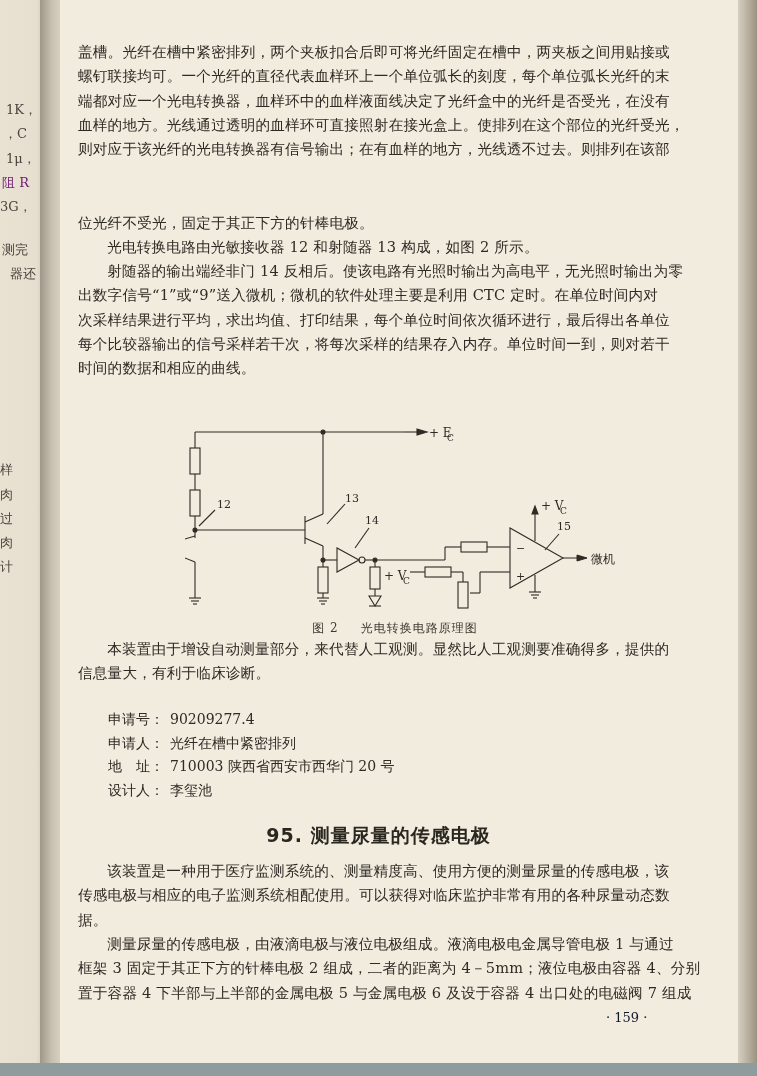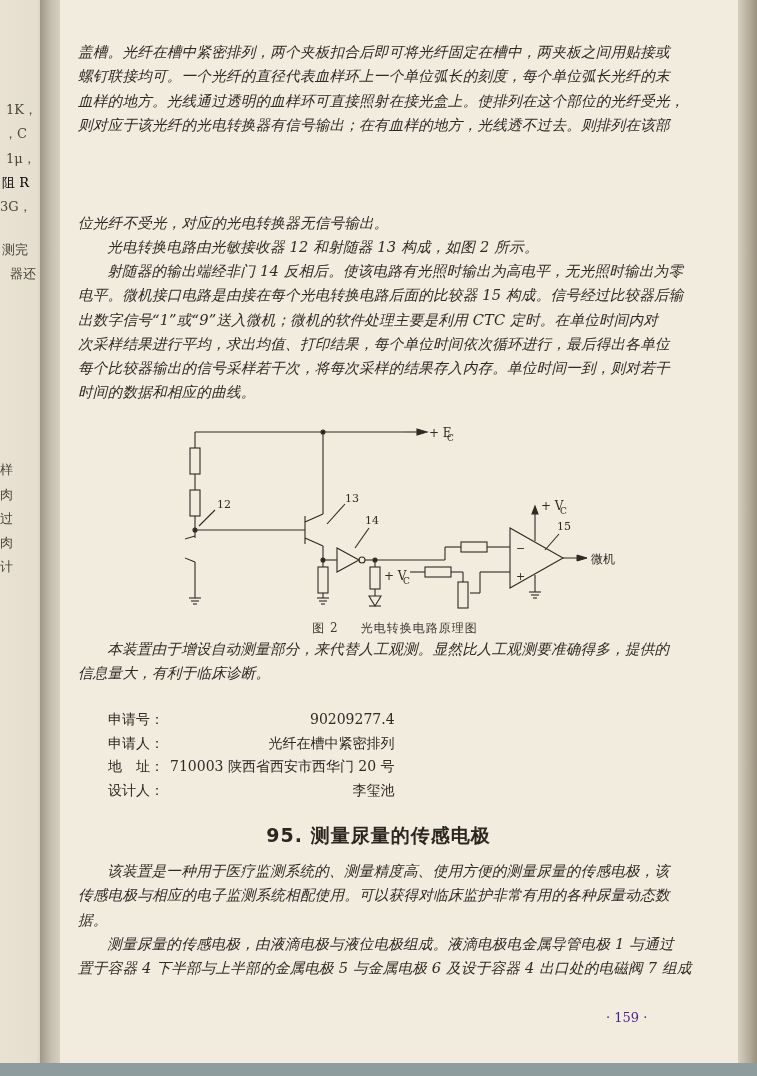--- a/index.html
+++ b/index.html
@@ -25,83 +25,83 @@
     position: absolute; left: 738px; top: 0; width: 19px; height: 1063px;
     background: linear-gradient(to right, #d6cfc0, #b4ab9a 60%, #9a917f);
   }
   .margin-text {
     position: absolute; font-size: 13px; color: #4a453d; white-space: nowrap;
   }
   .body-text {
     position: absolute; left: 78px; width: 636px;
     font-size: 14.6px; line-height: 24.3px; letter-spacing: 0.2px;
   }
-  .body-text p { margin: 0; text-align: justify; text-align-last: left; font-style: italic; }
+  .body-text p { margin: 0; text-align: justify; text-align-last: left; }
   .indent { text-indent: 2em; }
   .figure {
     position: absolute; left: 185px; top: 410px; width: 390px; height: 200px;
   }
   .fig-caption {
     position: absolute; left: 0; top: 620px; width: 757px; text-align: center;
     font-size: 12px; color: #3d3830; letter-spacing: 1px;
   }
   .fig-caption .num { margin-right: 22px; padding-left: 33px; }
   .meta-block {
     position: absolute; left: 108px; top: 708px; font-size: 14px; line-height: 23.5px;
   }
-  .meta-row { display: flex; justify-content: space-between; }
+  .meta-row { display: flex; }
   .meta-label { width: 62px; white-space: nowrap; }
   .section-title {
     position: absolute; left: 0; width: 757px; top: 823px; text-align: center;
     font-family: "DejaVu Sans", "Liberation Sans", sans-serif;
     font-size: 19px; font-weight: bold; letter-spacing: 1px; color: #2a2620;
   }
   .page-number {
-    position: absolute; left: 606px; top: 1010px; font-size: 13px; color: #4c1d95;
+    position: absolute; left: 606px; top: 1010px; font-size: 13px; color: #0f172a;
   }
   svg text { font-family: "DejaVu Serif", "Liberation Serif", serif; fill: #2e2a24; }
 </style>
 </head>
 <body>
 
 <div class="left-page"></div>
 <div class="gutter"></div>
 <div class="page"></div>
 <div class="right-edge"></div>
 
 <div>
   <span class="margin-text" style="left:6px;top:101px">1K，</span>
   <span class="margin-text" style="left:4px;top:125px">，C</span>
   <span class="margin-text" style="left:6px;top:150px">1μ，</span>
-  <span class="margin-text" style="left:2px;top:174px;color:#000000">阻 R</span>
+  <span class="margin-text" style="left:2px;top:174px;color:#701a75">阻 R</span>
   <span class="margin-text" style="left:0px;top:198px">3G，</span>
   <span class="margin-text" style="left:2px;top:241px">测完</span>
   <span class="margin-text" style="left:10px;top:265px">器还</span>
   <span class="margin-text" style="left:0px;top:461px">样</span>
   <span class="margin-text" style="left:0px;top:486px">肉</span>
   <span class="margin-text" style="left:0px;top:510px">过</span>
   <span class="margin-text" style="left:0px;top:534px">肉</span>
   <span class="margin-text" style="left:0px;top:558px">计</span>
 </div>
 
 <div class="body-text" style="top:40px">
   <p>盖槽。光纤在槽中紧密排列，两个夹板扣合后即可将光纤固定在槽中，两夹板之间用贴接或</p>
   <p>螺钉联接均可。一个光纤的直径代表血样环上一个单位弧长的刻度，每个单位弧长光纤的末</p>
+  <p>端都对应一个光电转换器，血样环中的血样液面线决定了光纤盒中的光纤是否受光，在没有</p>
   <p>血样的地方。光线通过透明的血样环可直接照射在接光盒上。使排列在这个部位的光纤受光，</p>
   <p>则对应于该光纤的光电转换器有信号输出；在有血样的地方，光线透不过去。则排列在该部</p>
 </div>
 
 <div class="body-text" style="top:211px">
-  <p>位光纤不受光，对应的光电转换器无信号输出。</p>
+  <p>位光纤不受光，固定于其正下方的针棒电极。</p>
   <p class="indent">光电转换电路由光敏接收器 12 和射随器 13 构成，如图 2 所示。</p>
 </div>
 
 <div class="body-text" style="top:259px">
   <p class="indent">射随器的输出端经非门 14 反相后。使该电路有光照时输出为高电平，无光照时输出为零</p>
-  <p>电平。微机接口电路是由接在每个光电转换电路后面的比较器 15 构成。信号经过比较器后输</p>
   <p>出数字信号“1”或“9”送入微机；微机的软件处理主要是利用 CTC 定时。在单位时间内对</p>
   <p>次采样结果进行平均，求出均值、打印结果，每个单位时间依次循环进行，最后得出各单位</p>
   <p>每个比较器输出的信号采样若干次，将每次采样的结果存入内存。单位时间一到，则对若干</p>
   <p>时间的数据和相应的曲线。</p>
 </div>
 
 <div class="figure">
   <svg width="390" height="200" viewBox="0 0 390 200" stroke="#2e2a24" stroke-width="1.1" fill="none">
 
     <polyline points="10,22 220,22"></polyline>
@@ -237,16 +237,17 @@
 <div class="section-title">95. 测量尿量的传感电极</div>
 
 <div class="body-text" style="top:859px">
   <p class="indent">该装置是一种用于医疗监测系统的、测量精度高、使用方便的测量尿量的传感电极，该</p>
   <p>传感电极与相应的电子监测系统相配使用。可以获得对临床监护非常有用的各种尿量动态数</p>
   <p>据。</p>
 </div>
 
 <div class="body-text" style="top:932px">
   <p class="indent">测量尿量的传感电极，由液滴电极与液位电极组成。液滴电极电金属导管电极 1 与通过</p>
+  <p>框架 3 固定于其正下方的针棒电极 2 组成，二者的距离为 4－5mm；液位电极由容器 4、分别</p>
   <p>置于容器 4 下半部与上半部的金属电极 5 与金属电极 6 及设于容器 4 出口处的电磁阀 7 组成</p>
 </div>
 
 <div class="page-number">· 159 ·</div>
 
 </body></html>

